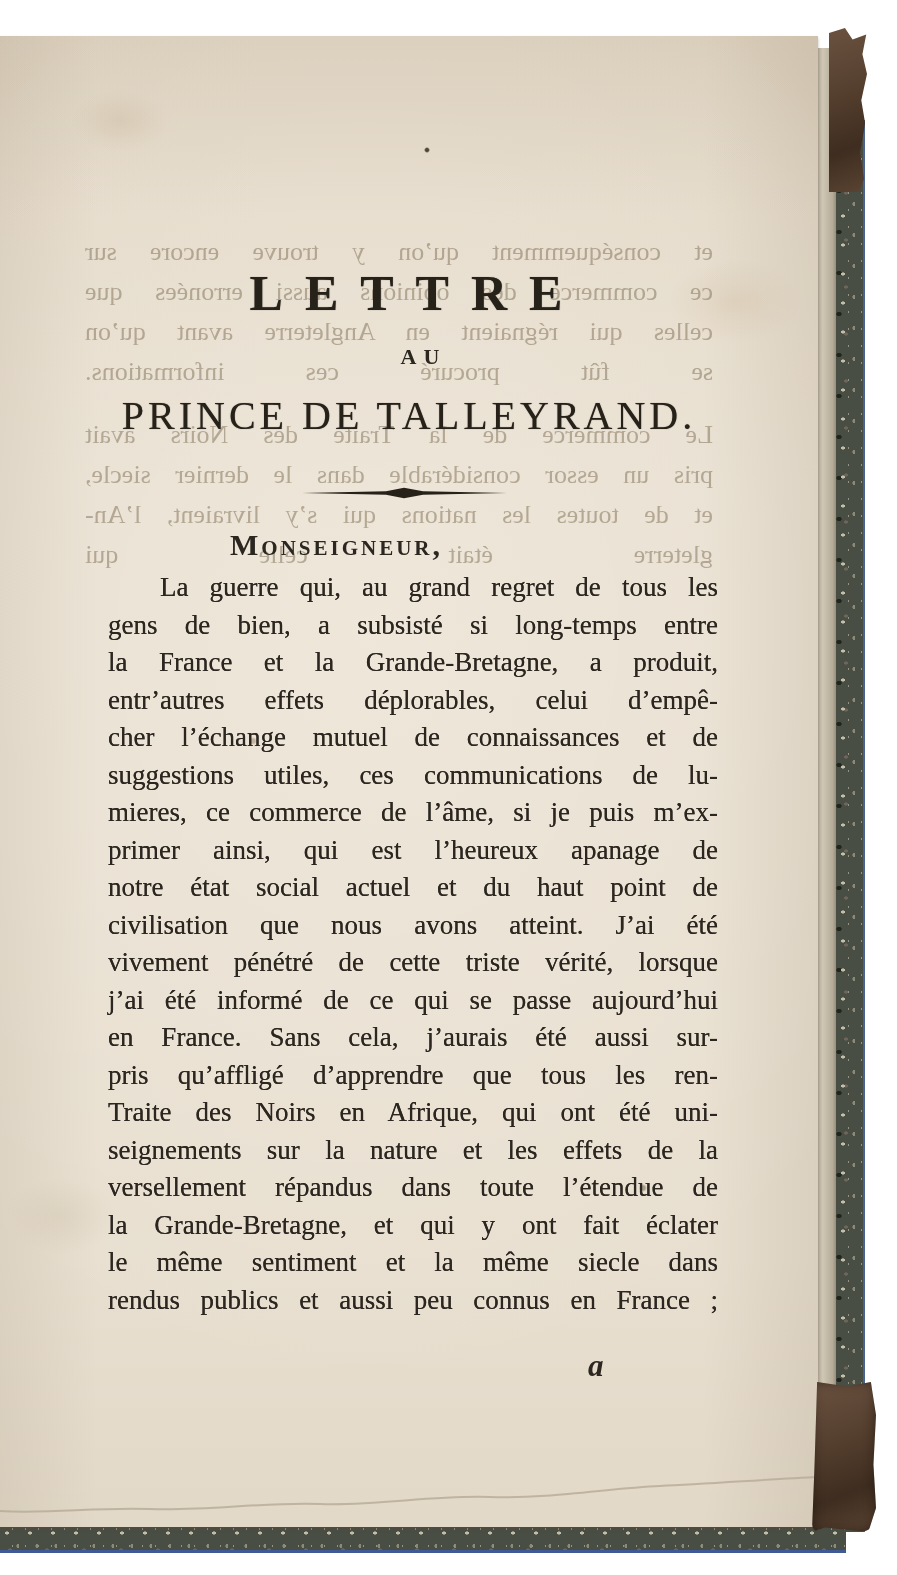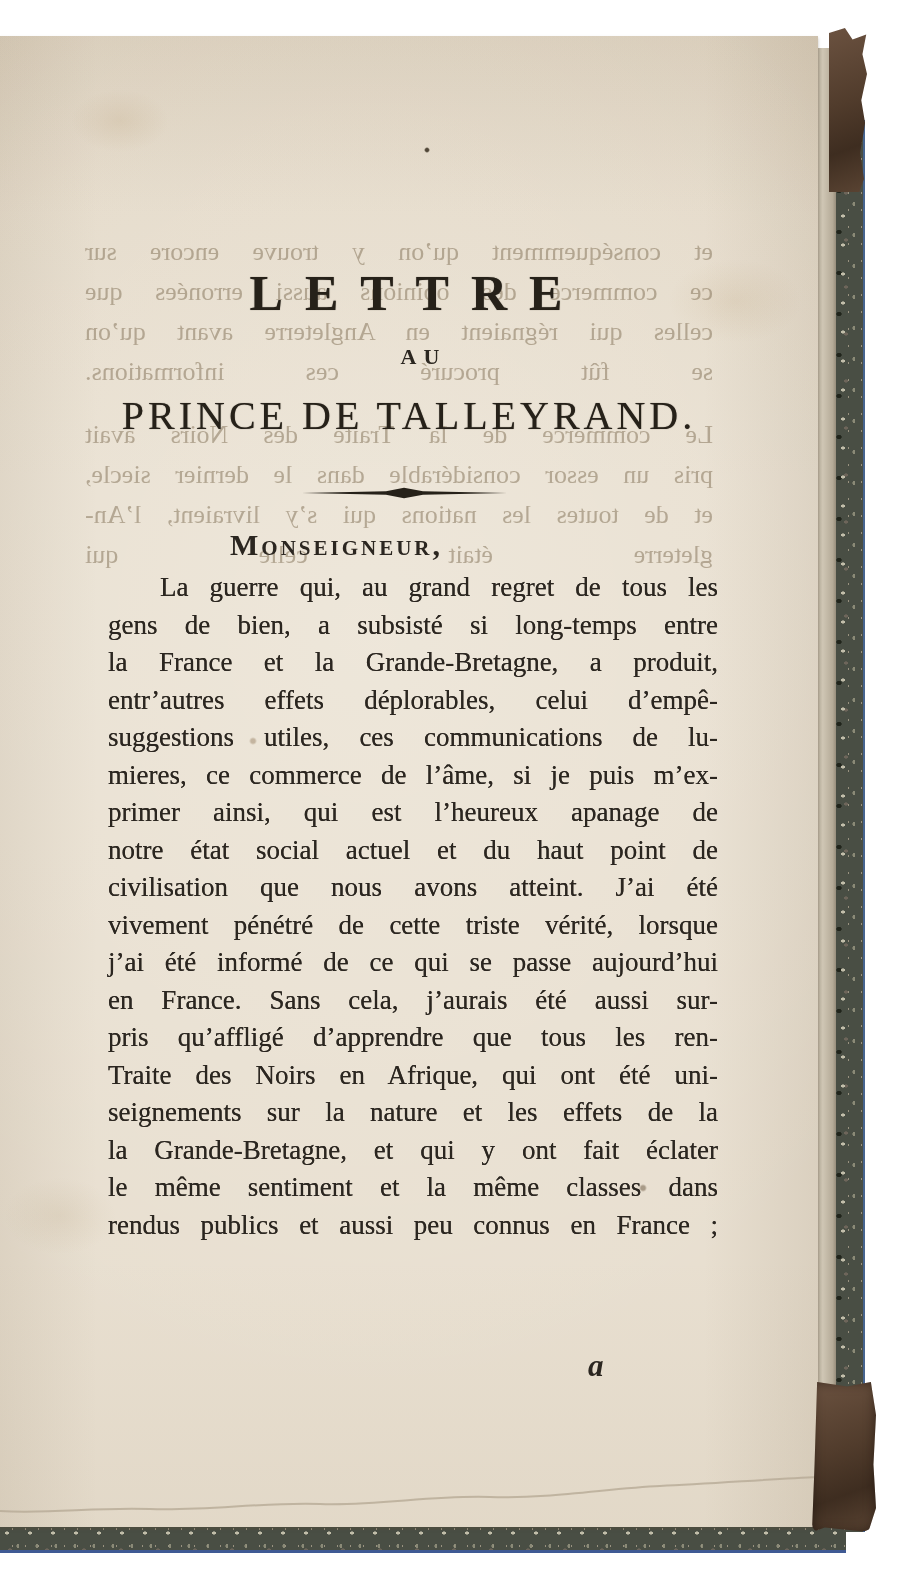--- a/index.html
+++ b/index.html
@@ -155,33 +155,35 @@
       </svg>
     </div>
 
     <div class="salutation">Monseigneur,</div>
 
     <div class="body">
         <div class="bline">La guerre qui, au grand regret de tous les</div>
         <div class="bline">gens de bien, a subsisté si long-temps entre</div>
         <div class="bline">la France et la Grande-Bretagne, a produit,</div>
         <div class="bline">entr’autres effets déplorables, celui d’empê-</div>
+        <div class="bline">cher l’échange mutuel de connaissances et de</div>
         <div class="bline">suggestions utiles, ces communications de lu-</div>
         <div class="bline">mieres, ce commerce de l’âme, si je puis m’ex-</div>
         <div class="bline">primer ainsi, qui est l’heureux apanage de</div>
         <div class="bline">notre état social actuel et du haut point de</div>
         <div class="bline">civilisation que nous avons atteint. J’ai été</div>
         <div class="bline">vivement pénétré de cette triste vérité, lorsque</div>
         <div class="bline">j’ai été informé de ce qui se passe aujourd’hui</div>
         <div class="bline">en France. Sans cela, j’aurais été aussi sur-</div>
         <div class="bline">pris qu’affligé d’apprendre que tous les ren-</div>
         <div class="bline">Traite des Noirs en Afrique, qui ont été uni-</div>
         <div class="bline">seignements sur la nature et les effets de la</div>
+        <div class="bline">versellement répandus dans toute l’étendue de</div>
         <div class="bline">la Grande-Bretagne, et qui y ont fait éclater</div>
-        <div class="bline">le même sentiment et la même classes dans</div>
+        <div class="bline">le même sentiment et la même siecle dans</div>
         <div class="bline">rendus publics et aussi peu connus en France ;</div>
       </div>
 
     <div class="sig">a</div>
 
     <svg class="deckle" width="818" height="70" viewBox="0 0 818 70">
       <path d="M0,56 C50,59 95,52 150,54 C210,56 260,47 320,49 C380,51 430,40 490,42
                C550,44 610,33 660,31 C710,29 770,24 818,22" stroke="#b6aa96" stroke-width="2" fill="none" opacity="0.8"></path>
     </svg>
 

